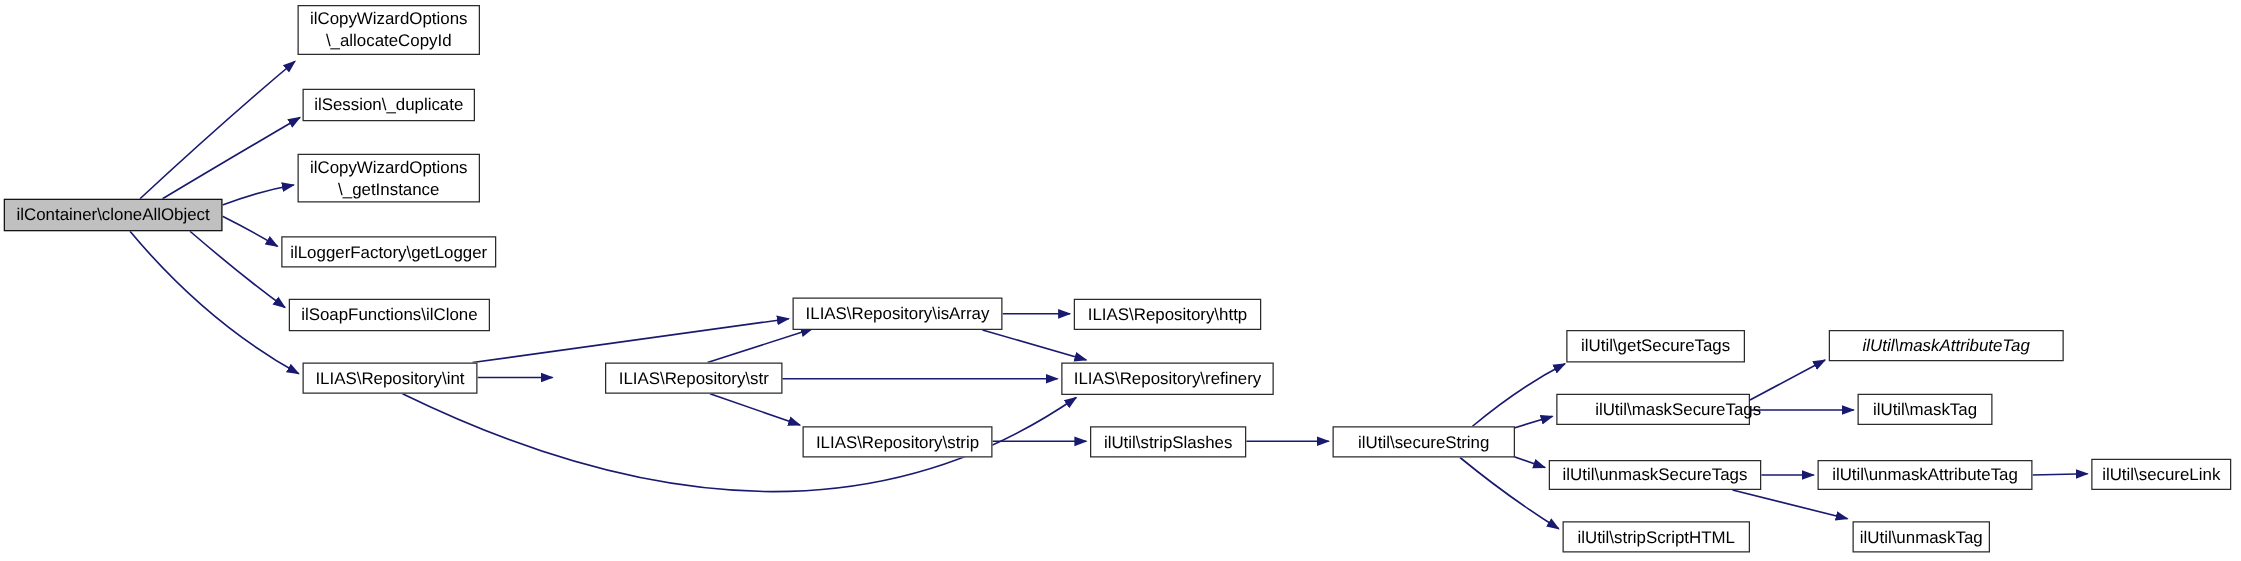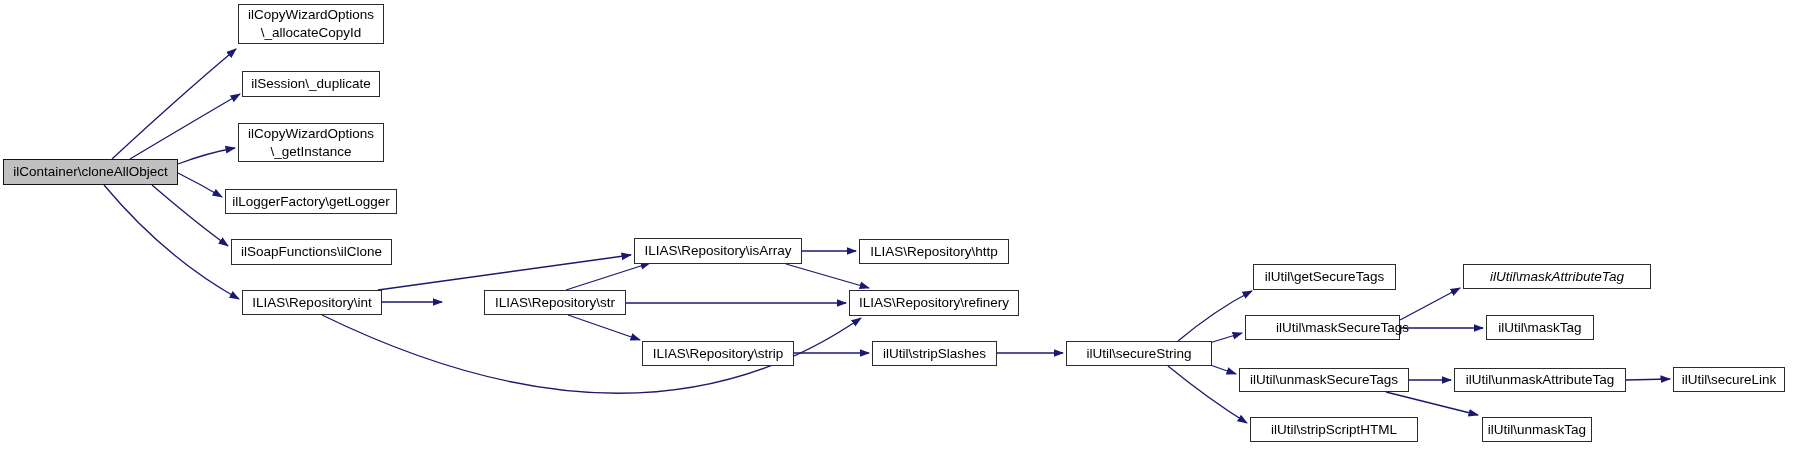--- a/index.html
+++ b/index.html
@@ -134,21 +134,21 @@
       </div>
       <div class="node" style="left: 1253px; top: 264px; width: 143px; height: 26px;">
         <span>ilUtil\getSecureTags</span>
       </div>
       <div class="node" style="left: 1245px; top: 315px; width: 155px; height: 25px; padding-left: 40px;">
         <span>ilUtil\maskSecureTags</span>
       </div>
       <div class="node" style="left: 1239px; top: 368px; width: 170px; height: 24px;">
         <span>ilUtil\unmaskSecureTags</span>
       </div>
-      <div class="node" style="left: 1250px; top: 417px; width: 168px; height: 25px;">
+      <div class="node" style="left: 1250px; top: 417px; width: 150px; height: 25px;">
         <span>ilUtil\stripScriptHTML</span>
       </div>
       <div class="node" style="left: 1463px; top: 264px; width: 188px; height: 25px; font-style: italic;">
         <span>ilUtil\maskAttributeTag</span>
       </div>
       <div class="node" style="left: 1486px; top: 315px; width: 108px; height: 25px;">
         <span>ilUtil\maskTag</span>
       </div>
       <div class="node" style="left: 1454px; top: 368px; width: 172px; height: 24px; text-align: center;">
         <span>ilUtil\unmaskAttributeTag</span>

